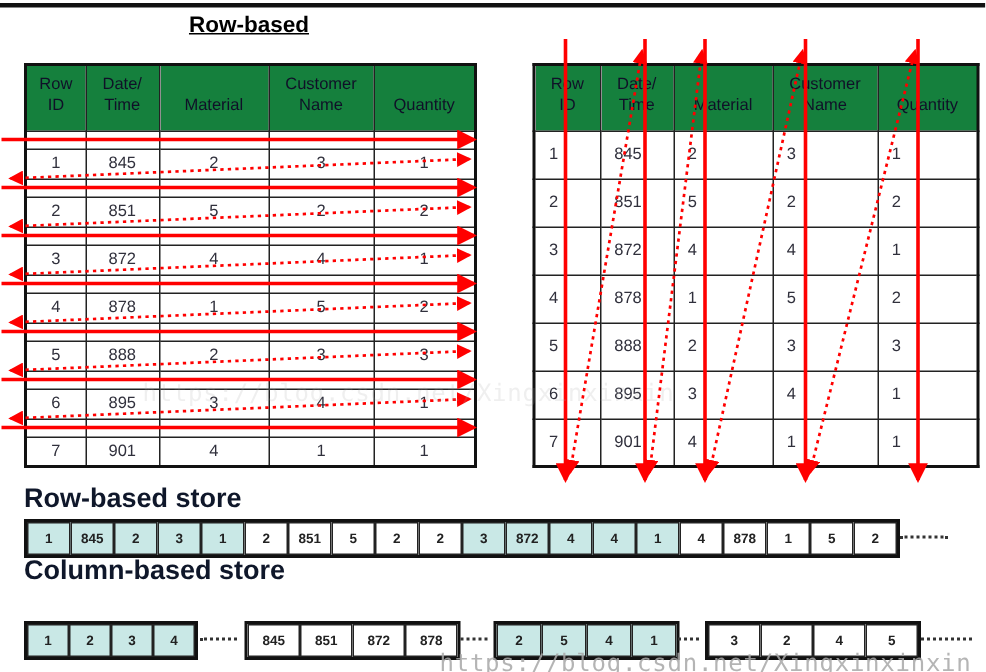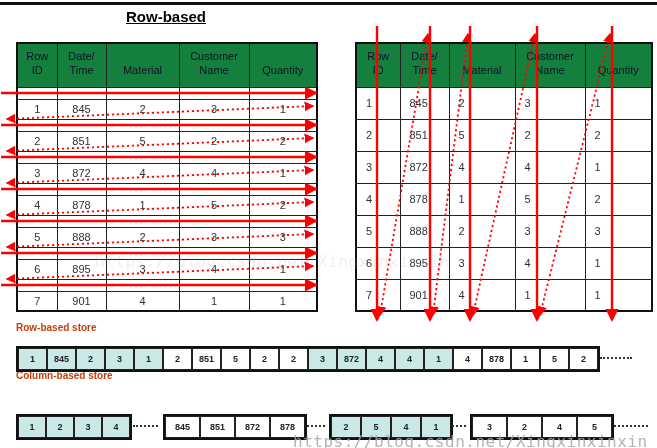--- a/index.html
+++ b/index.html
@@ -21,21 +21,21 @@
   table.left{left:16px;width:300px;}
   table.left td{text-align:center;}
   table.left tr.spacer{height:12px;}
   table.left tr.datarow{height:20px;}
   table.right{left:355px;width:296px;}
   table.right tbody tr{height:32px;}
   table.right td{text-align:left;padding-left:9px;}
 
   svg.overlay{position:absolute;left:0;top:0;z-index:3;pointer-events:none;}
 
-  .store-label{position:absolute;left:16px;font-size:10px;font-weight:bold;color:#c2410c;}
+  .store-label{position:absolute;left:16px;font-size:18px;font-weight:bold;color:#0f172a;}
   .lbl-row{top:322px;}
   .lbl-col{top:370px;}
   .strip{position:absolute;display:flex;border:2px solid #111;background:#fff;z-index:1;}
   .strip .cell{height:22px;border:1px solid #222;display:flex;align-items:center;justify-content:center;
                font-size:9px;font-weight:bold;color:#222;box-sizing:border-box;flex:none;}
   .strip .teal{background:#C9E8E6;}
   .strip .white{background:#fff;}
   .dash{position:absolute;border-top:2.5px dotted #333;height:0;z-index:1;}
 
   .wm{position:absolute;font-family:"DejaVu Sans Mono","Liberation Mono",monospace;

